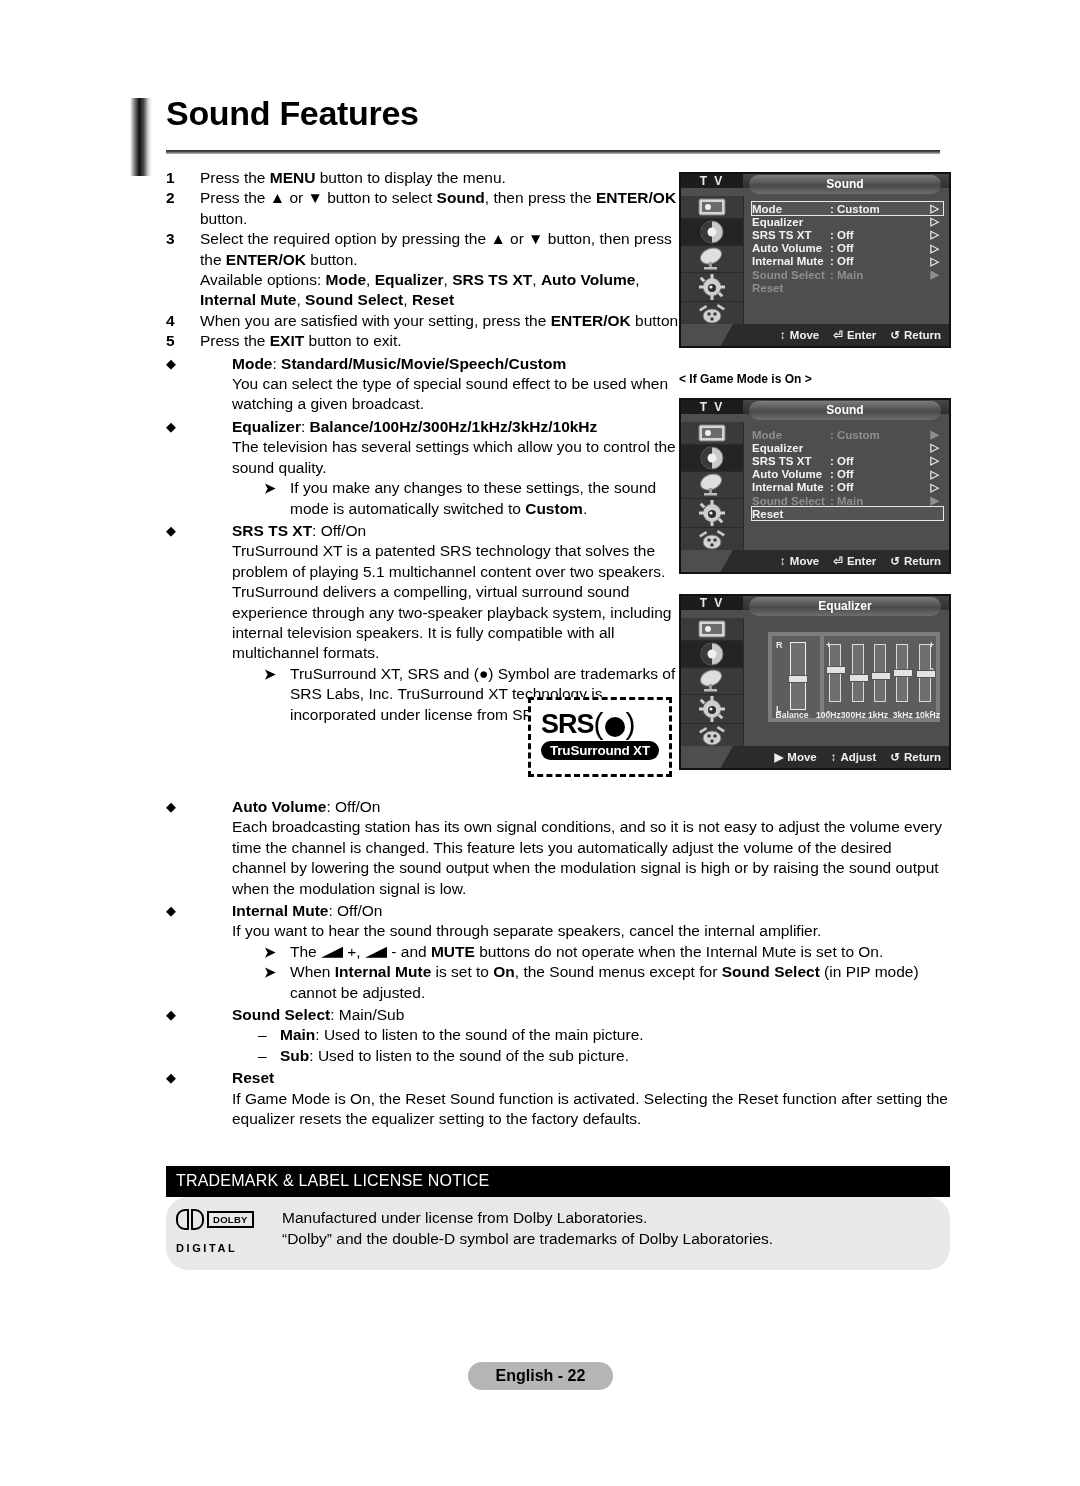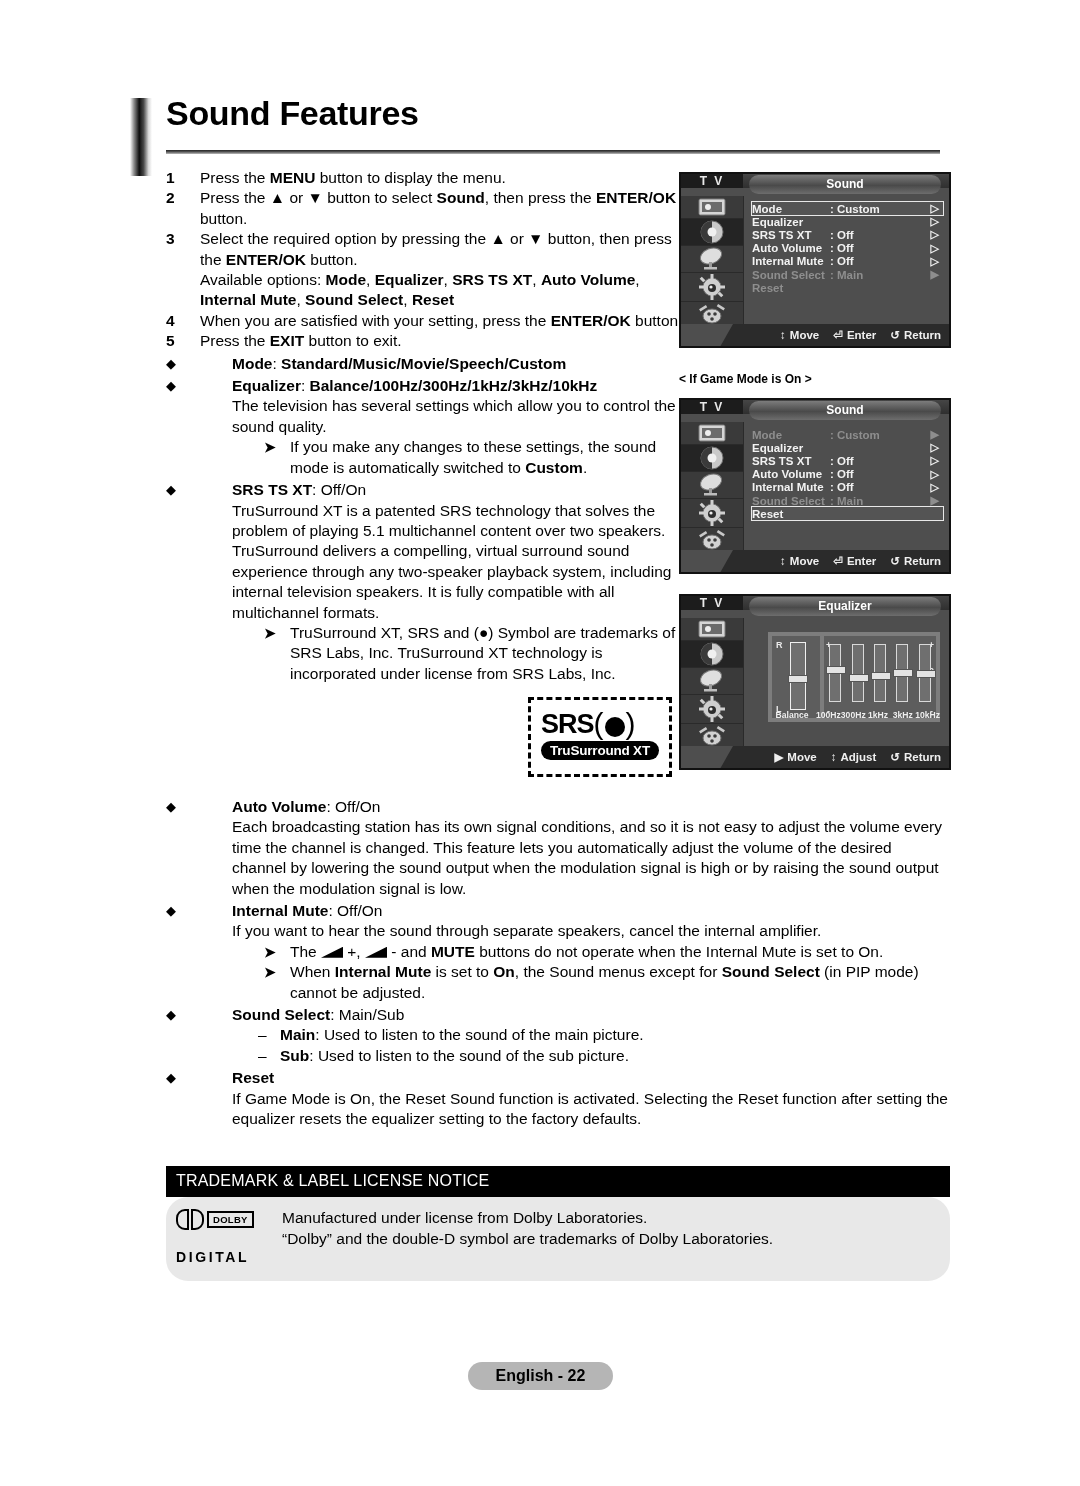--- a/index.html
+++ b/index.html
@@ -72,21 +72,21 @@
   .tm-wrap{position:absolute;left:166px;top:1166px;width:784px;}
   .tm-bar{background:#000;color:#fff;font-size:16px;padding:6px 10px 7px 10px;letter-spacing:0.2px;}
   .tm-body{background:#e8e8e8;padding:10px 10px 16px 10px;display:flex;gap:14px;border-radius:22px;}
   .dolby{width:92px;flex:0 0 92px;padding-top:2px;}
   .dolby-top{display:flex;align-items:center;gap:3px;}
   .dd{display:flex;gap:2px;}
   .dd span{display:block;width:9px;height:17px;border:2.5px solid #000;}
   .dd span.r{border-radius:0 9px 9px 0;}
   .dd span.l{border-radius:9px 0 0 9px;}
   .dolby-lbl{border:2px solid #000;font-size:9.5px;font-weight:bold;padding:1px 4px;letter-spacing:0.3px;}
-  .dolby-dig{font-size:14px;font-weight:bold;letter-spacing:2.6px;margin-top:19px;}
+  .dolby-dig{font-size:11px;font-weight:bold;letter-spacing:2.6px;margin-top:12px;}
   .tm-lines{font-size:15.5px;line-height:21px;}
 
   
   .pill{
     position:absolute;left:468px;top:1362px;width:145px;height:28px;
     background:#b5b5b5;border-radius:14px;
     display:flex;align-items:center;justify-content:center;
     font-size:16px;font-weight:bold;color:#000;
   }
 
@@ -168,20 +168,21 @@
       <div class="step">
         <div class="num">5</div>
         <div class="txt">Press the <b>EXIT</b> button to exit.</div>
       </div>
     </div>
   <div id="bullets-narrow-host">
       <div class="bullet-row">
         <div class="dia">◆</div>
         <div class="btxt">
           <div><b>Mode</b>: <b>Standard/Music/Movie/Speech/Custom</b></div>
+          <div>You can select the type of special sound effect to be used when watching a given broadcast.</div>
         </div>
       </div>
       <div class="bullet-row">
         <div class="dia">◆</div>
         <div class="btxt">
           <div><b>Equalizer</b>: <b>Balance/100Hz/300Hz/1kHz/3kHz/10kHz</b></div>
           <div>The television has several settings which allow you to control the sound quality.</div>
           <div class="note">
             <div class="arrow">➤</div>
             <div class="ntxt">If you make any changes to these settings, the sound mode is automatically switched to <b>Custom</b>.</div>

